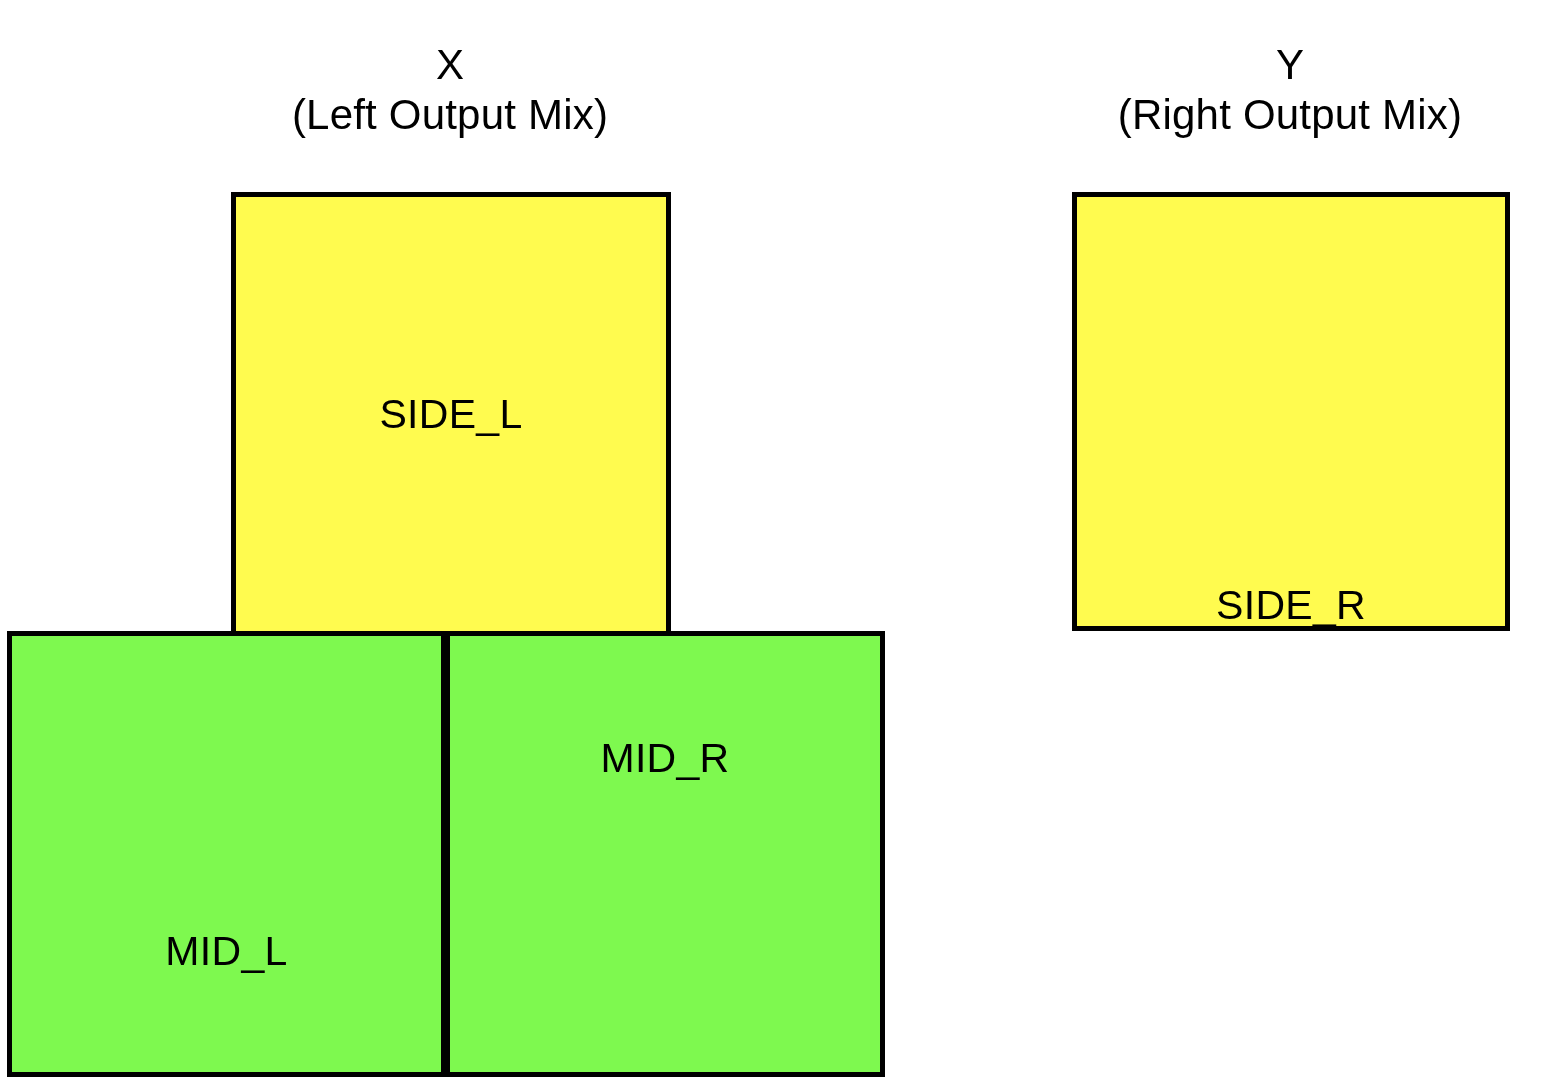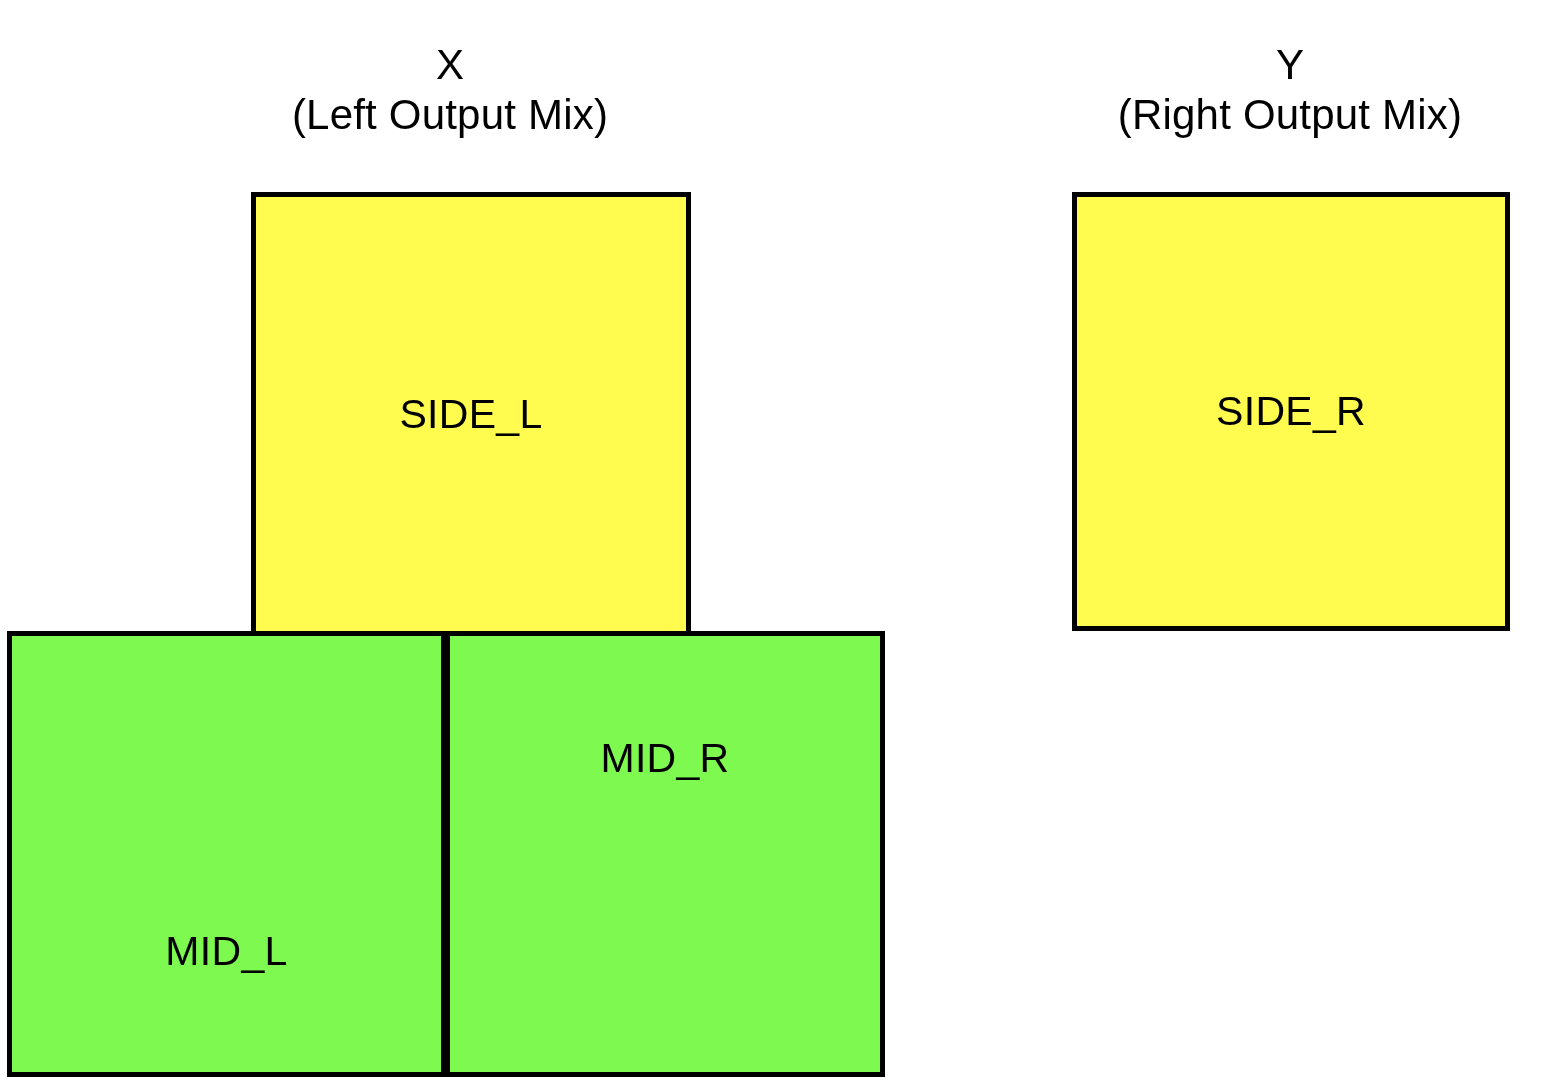--- a/index.html
+++ b/index.html
@@ -62,28 +62,28 @@
 
   .box.yellow { background: #fffb4f; }
   .box.green  { background: #7ef94f; }
 
   
   #box-side-l {
     left: 231px;
     top: 192px;
     width: 440px;
     height: 445px;
-    margin-left: 20px;
   }
   
   #box-side-r {
     left: 1072px;
     top: 192px;
     width: 438px;
     height: 439px;
+    align-items: flex-end;
   }
   
   #box-mid-l {
     left: 7px;
     top: 631px;
     width: 439px;
     height: 446px;
     align-items: center;
     padding-top: 195px;
   }

